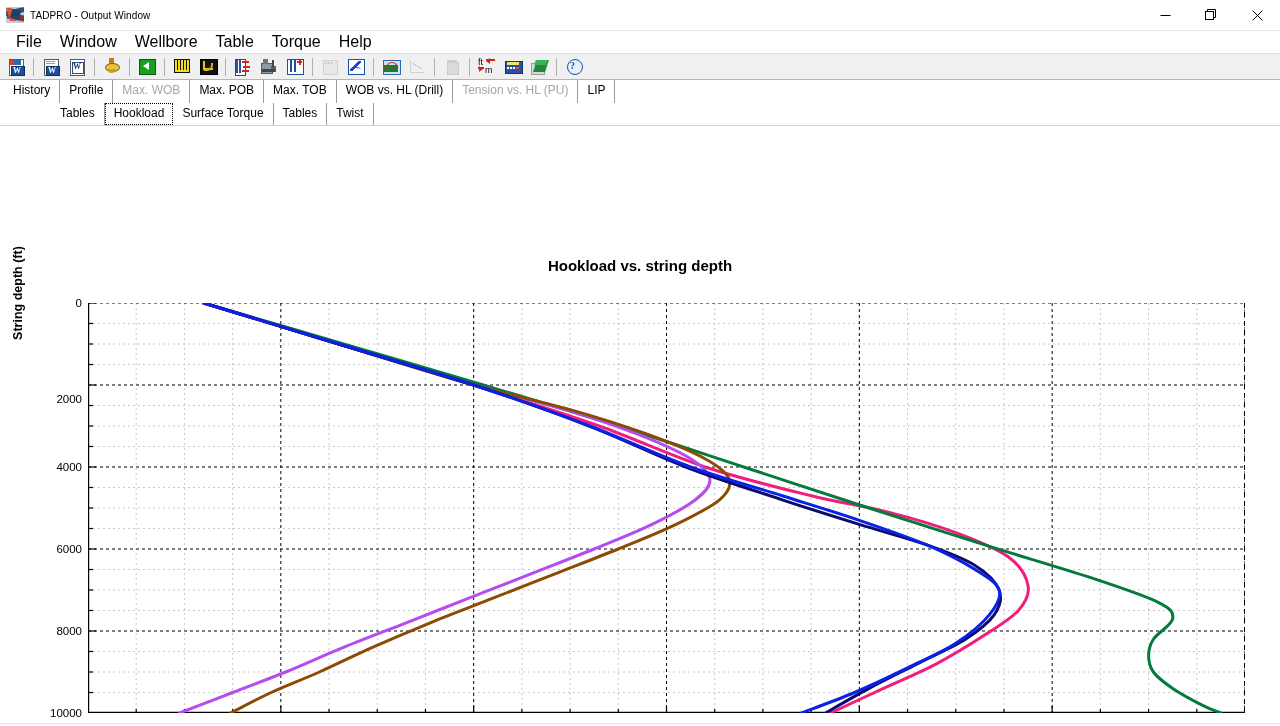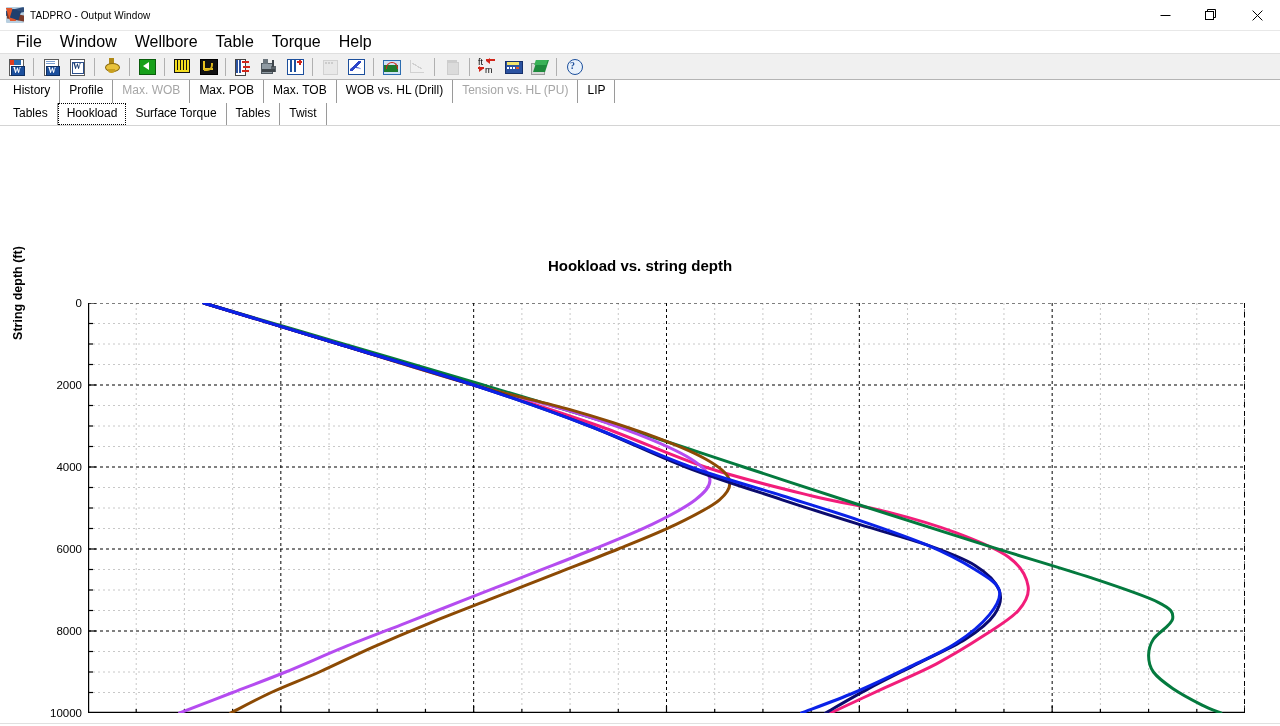--- a/index.html
+++ b/index.html
@@ -27,21 +27,21 @@
   
   .toolbar{height:25px;background:#f0f0f0;border-top:1px solid #dfdfdf;border-bottom:1px solid #b4b4b4;
     display:flex;align-items:center;padding-left:3px;gap:0px;}
   .tbtn{width:24px;height:22px;margin:0 1px;display:flex;align-items:center;justify-content:center;position:relative;}
   .tsep{width:1px;height:18px;background:#b0b0b0;margin:0 4px;}
   .ico{width:18px;height:17px;position:relative;display:block;}
   .ico i{position:absolute;display:block;}
   .dis{opacity:.35;filter:grayscale(1);}
   
   .tabrow{display:flex;height:23px;background:#fff;padding-left:4px;}
-  .tabrow.second{height:22px;}
+  .tabrow.second{height:22px;margin-left:47px;}
   .tab{
     font-size:12px;padding:3px 9px 4px 9px;color:#000;white-space:nowrap;
     border-right:1px solid #9a9a9a;line-height:14px;
   }
   .tab.disabled{color:#a6a6a6;}
   .tab.sel{border:1px dotted #000;padding:2px 8px 3px 8px;border-right:1px dotted #000;}
   .tabrow-sep{height:1px;background:#d4d4d4;}
   
   .chart-wrap{position:relative;width:1280px;height:616px;background:#fff;}
   .chart-title{
@@ -420,21 +420,21 @@
         <path d="M 115.70 0.00 C 139.00 6.83, 208.90 27.33, 255.50 41.00 C 302.11 54.67, 349.51 68.33, 395.31 82.00 C 441.11 95.67, 486.90 109.33, 530.29 123.00 C 573.68 136.67, 613.85 150.33, 655.63 164.00 C 697.41 177.67, 740.80 192.02, 780.98 205.00 C 821.15 217.98, 859.72 230.28, 896.68 241.90 C 933.63 253.52, 973.81 265.13, 1002.73 274.70 C 1031.66 284.27, 1056.57 292.47, 1070.23 299.30 C 1083.88 306.13, 1085.49 309.55, 1084.69 315.70 C 1083.88 321.85, 1069.42 330.05, 1065.40 336.20 C 1061.39 342.35, 1060.58 347.13, 1060.58 352.60 C 1060.58 358.07, 1061.39 363.53, 1065.40 369.00 C 1069.42 374.47, 1076.65 379.93, 1084.69 385.40 C 1092.72 390.87, 1105.58 397.70, 1113.61 401.80 C 1121.65 405.90, 1129.68 408.63, 1132.90 410.00" fill="none" stroke="#047a3e" stroke-width="3" stroke-linecap="round" stroke-linejoin="round"></path>
         <path d="M 115.70 0.00 C 138.20 6.83, 205.69 27.33, 250.68 41.00 C 295.68 54.67, 347.90 71.07, 385.67 82.00 C 423.43 92.93, 449.94 98.40, 477.26 106.60 C 504.58 114.80, 528.68 123.00, 549.57 131.20 C 570.47 139.40, 590.55 148.28, 602.60 155.80 C 614.66 163.32, 621.08 169.47, 621.89 176.30 C 622.69 183.13, 617.07 189.28, 607.43 196.80 C 597.78 204.32, 580.91 213.20, 564.04 221.40 C 547.16 229.60, 526.27 237.80, 506.19 246.00 C 486.10 254.20, 464.41 262.40, 443.52 270.60 C 422.63 278.80, 401.74 287.00, 380.85 295.20 C 359.96 303.40, 339.07 311.60, 318.18 319.80 C 297.28 328.00, 275.59 336.20, 255.50 344.40 C 235.42 352.60, 216.13 361.48, 197.65 369.00 C 179.17 376.52, 162.30 382.67, 144.63 389.50 C 126.95 396.33, 100.43 406.58, 91.60 410.00" fill="none" stroke="#b54cf0" stroke-width="3" stroke-linecap="round" stroke-linejoin="round"></path>
         <path d="M 115.70 0.00 C 138.20 6.83, 205.69 27.33, 250.68 41.00 C 295.68 54.67, 347.10 71.07, 385.67 82.00 C 424.23 92.93, 453.16 98.40, 482.08 106.60 C 511.01 114.80, 536.72 123.00, 559.22 131.20 C 581.71 139.40, 603.41 148.28, 617.07 155.80 C 630.73 163.32, 638.76 169.47, 641.17 176.30 C 643.58 183.13, 640.37 189.28, 631.53 196.80 C 622.69 204.32, 605.01 213.20, 588.14 221.40 C 571.27 229.60, 550.38 237.80, 530.29 246.00 C 510.20 254.20, 488.51 262.40, 467.62 270.60 C 446.73 278.80, 425.84 287.00, 404.95 295.20 C 384.06 303.40, 362.37 311.60, 342.28 319.80 C 322.19 328.00, 302.91 336.20, 284.43 344.40 C 265.95 352.60, 248.27 361.48, 231.40 369.00 C 214.53 376.52, 197.98 382.67, 183.19 389.50 C 168.41 396.33, 149.45 406.58, 142.70 410.00" fill="none" stroke="#8c4a04" stroke-width="3" stroke-linecap="round" stroke-linejoin="round"></path>
         <path d="M 115.70 0.00 C 138.20 6.83, 205.69 27.33, 250.68 41.00 C 295.68 54.67, 343.89 68.33, 385.67 82.00 C 427.45 95.67, 466.01 109.33, 501.37 123.00 C 536.72 136.67, 565.64 151.70, 597.78 164.00 C 629.92 176.30, 665.27 187.23, 694.20 196.80 C 723.12 206.37, 747.23 213.88, 771.33 221.40 C 795.44 228.92, 819.54 235.07, 838.82 241.90 C 858.11 248.73, 874.98 254.88, 887.03 262.40 C 899.09 269.92, 907.92 278.80, 911.14 287.00 C 914.35 295.20, 911.94 303.40, 906.32 311.60 C 900.69 319.80, 890.25 328.00, 877.39 336.20 C 864.54 344.40, 845.25 352.60, 829.18 360.80 C 813.11 369.00, 796.24 377.20, 780.98 385.40 C 765.71 393.60, 744.82 405.90, 737.59 410.00" fill="none" stroke="#0b0b6e" stroke-width="3" stroke-linecap="round" stroke-linejoin="round"></path>
         <path d="M 115.70 0.00 C 138.20 6.83, 205.69 27.33, 250.68 41.00 C 295.68 54.67, 343.89 68.33, 385.67 82.00 C 427.45 95.67, 465.21 109.33, 501.37 123.00 C 537.52 136.67, 570.47 152.38, 602.60 164.00 C 634.74 175.62, 666.08 183.82, 694.20 192.70 C 722.32 201.58, 747.23 209.10, 771.33 217.30 C 795.44 225.50, 819.54 233.70, 838.82 241.90 C 858.11 250.10, 874.98 258.98, 887.03 266.50 C 899.09 274.02, 908.73 279.48, 911.14 287.00 C 913.55 294.52, 908.73 302.72, 901.50 311.60 C 894.26 320.48, 881.41 331.42, 867.75 340.30 C 854.09 349.18, 836.41 356.70, 819.54 364.90 C 802.67 373.10, 784.19 381.98, 766.51 389.50 C 748.84 397.02, 722.32 406.58, 713.48 410.00" fill="none" stroke="#0a22e8" stroke-width="3" stroke-linecap="round" stroke-linejoin="round"></path>
       </svg>
   </div>
 
   <div id="ticklabels">
       <div class="ytick-lab" style="top: 177px; right: 1198px;">0</div>
-      <div class="ytick-lab" style="top: 259px; right: 1198px;">2000</div>
+      <div class="ytick-lab" style="top: 273px; right: 1198px;">2000</div>
       <div class="ytick-lab" style="top: 341px; right: 1198px;">4000</div>
       <div class="ytick-lab" style="top: 423px; right: 1198px;">6000</div>
       <div class="ytick-lab" style="top: 505px; right: 1198px; margin-left: 48px;">8000</div>
       <div class="ytick-lab" style="top: 587px; right: 1198px;">10000</div>
       <div class="xtick-lab" style="left: 88px; top: 595px; position: absolute;">20000</div>
       <div class="xtick-lab" style="left: 280.833px; top: 595px; position: absolute;">40000</div>
       <div class="xtick-lab" style="left: 473.667px; top: 595px; position: absolute;">60000</div>
       <div class="xtick-lab" style="left: 666.5px; top: 595px; position: absolute;">80000</div>
       <div class="xtick-lab" style="left: 859.333px; top: 595px; position: absolute;">100000</div>
       <div class="xtick-lab" style="left: 1052.17px; top: 595px; position: absolute;">120000</div>

